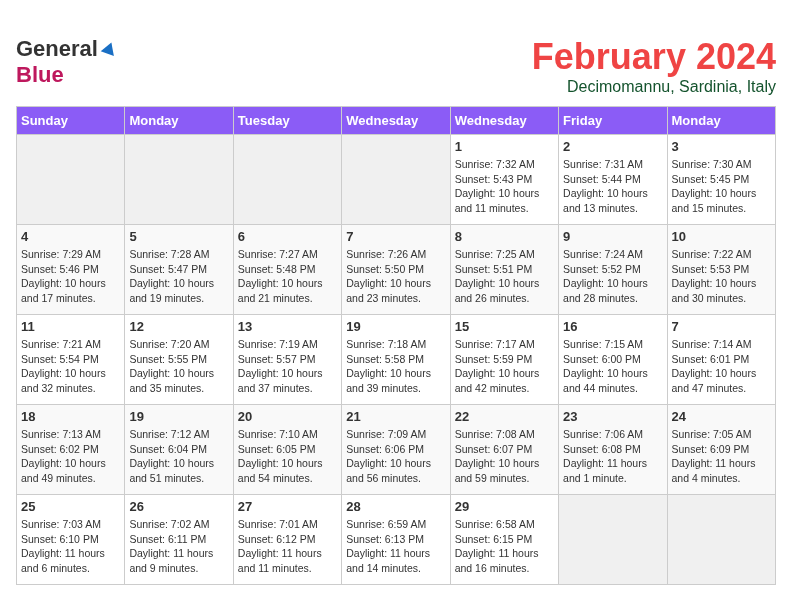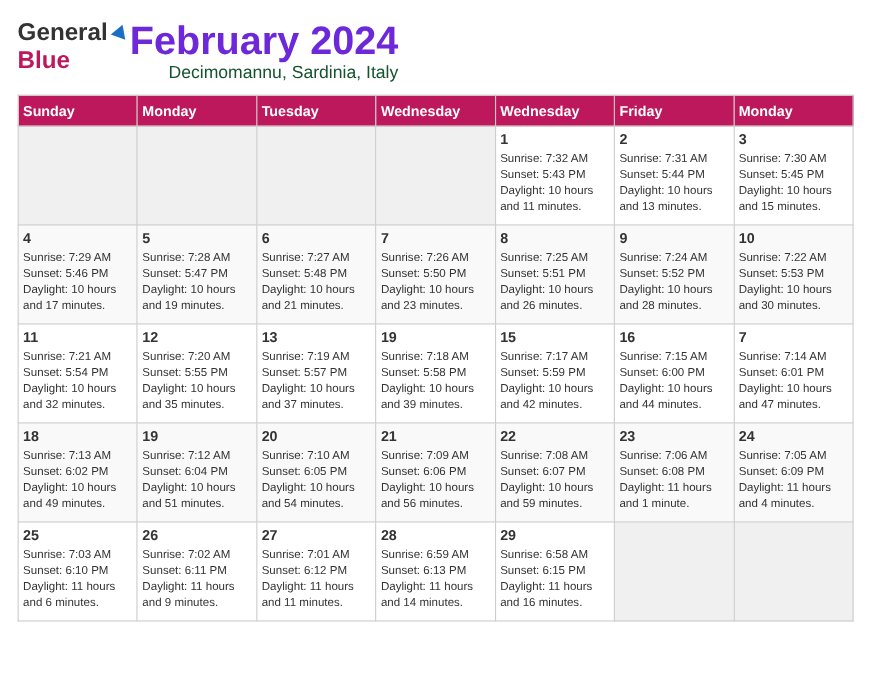--- a/index.html
+++ b/index.html
@@ -5,47 +5,49 @@
     * { box-sizing: border-box; margin: 0; padding: 0; }
     body {
       font-family: Arial, sans-serif;
       background: #fff;
       width: 792px;
       min-height: 612px;
       padding: 16px;
     }
     .header-area {
       display: flex;
+      justify-content: space-between;
       align-items: flex-start;
       margin-bottom: 10px;
+      margin-top: 20px;
     }
     .logo {
       display: flex;
       flex-direction: column;
       align-items: flex-start;
     }
     .title-area {
       text-align: right;
     }
     .main-title {
       font-size: 36px;
       font-weight: bold;
-      color: #6d28d9;
+      color: #ef4444;
     }
     .sub-title {
       font-size: 16px;
       color: #14532d;
     }
     table {
       width: 100%;
       border-collapse: collapse;
       table-layout: fixed;
     }
     thead th {
-      background-color: #be185d;
+      background-color: #8b5cf6;
       color: #fff;
       font-size: 13px;
       font-weight: bold;
       padding: 6px 4px;
       text-align: left;
       border: 1px solid #ccc;
     }
     tbody td {
       vertical-align: top;
       border: 1px solid #ccc;

